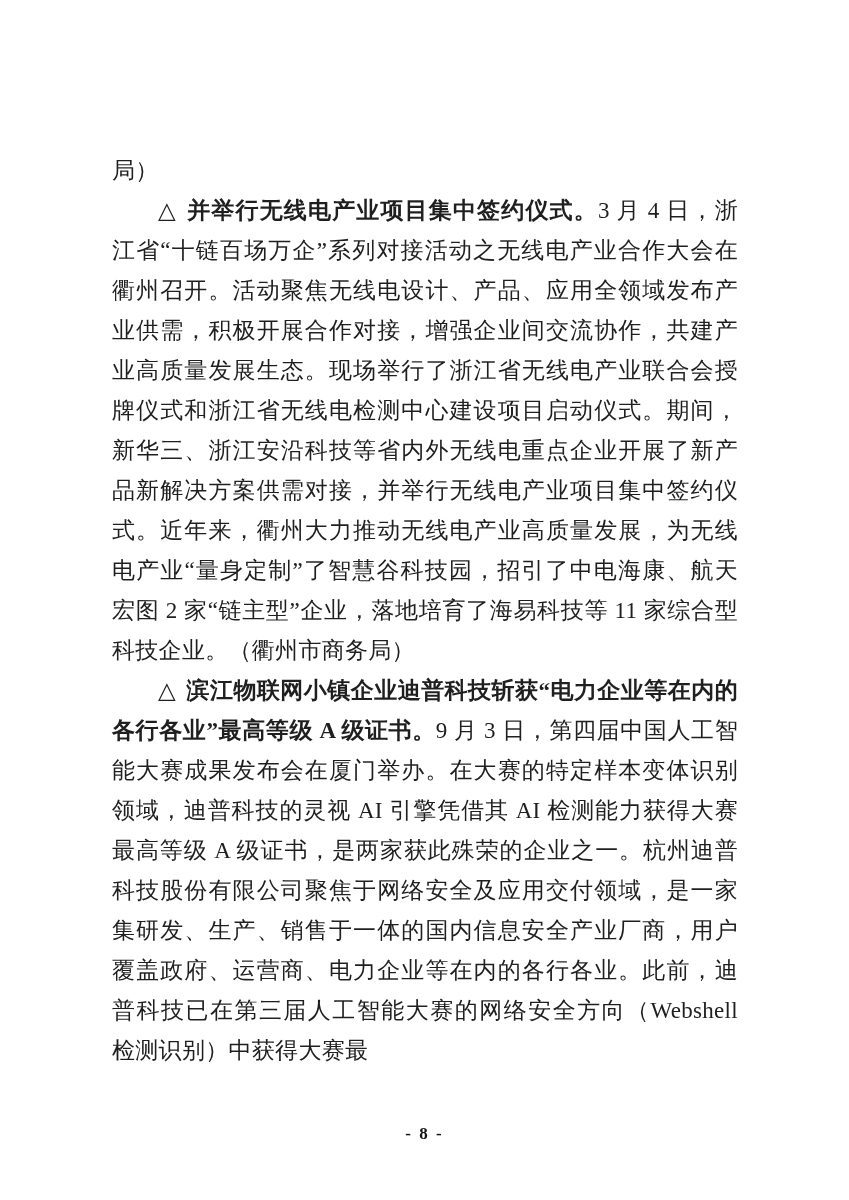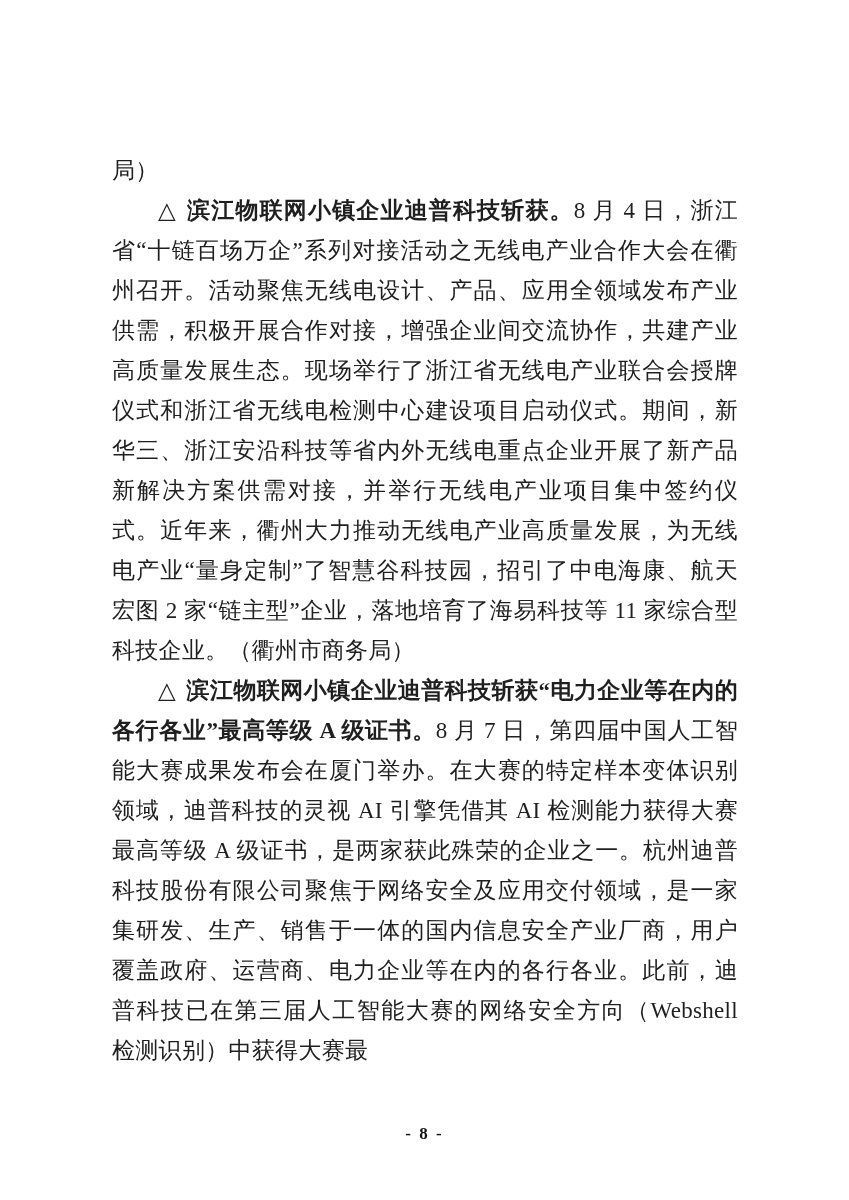--- a/index.html
+++ b/index.html
@@ -53,20 +53,20 @@
   }
 </style>
 </head>
 <body>
 
 <div class="page">
   <div class="content">
 
     <p class="para no-indent">局）</p>
 
-    <p class="para"><span class="marker">△</span><span class="lead">滨江物联网小镇企业迪普科技斩获。</span><span>8 月 4 日，浙江省“十链百场万企”系列对接活动之无线电产业合作大会在衢州召开。活动聚焦无线电设计、产品、应用全领域发布产业供需，积极开展合作对接，增强企业间交流协作，共建产业高质量发展生态。现场举行了浙江省无线电产业联合会授牌仪式和浙江省无线电检测中心建设项目启动仪式。期间，新华三、浙江安沿科技等省内外无线电重点企业开展了新产品新解决方案供需对接，并举行无线电产业项目集中签约仪式。近年来，衢州大力推动无线电产业高质量发展，为无线电产业“量身定制”了智慧谷科技园，招引了中电海康、航天宏图 2 家“链主型”企业，落地培育了海易科技等 11 家综合型科技企业。（衢州市商务局）</span></p>
+    <p class="para"><span class="marker">△</span><span class="lead">并举行无线电产业项目集中签约仪式。</span><span>3 月 4 日，浙江省“十链百场万企”系列对接活动之无线电产业合作大会在衢州召开。活动聚焦无线电设计、产品、应用全领域发布产业供需，积极开展合作对接，增强企业间交流协作，共建产业高质量发展生态。现场举行了浙江省无线电产业联合会授牌仪式和浙江省无线电检测中心建设项目启动仪式。期间，新华三、浙江安沿科技等省内外无线电重点企业开展了新产品新解决方案供需对接，并举行无线电产业项目集中签约仪式。近年来，衢州大力推动无线电产业高质量发展，为无线电产业“量身定制”了智慧谷科技园，招引了中电海康、航天宏图 2 家“链主型”企业，落地培育了海易科技等 11 家综合型科技企业。（衢州市商务局）</span></p>
 
-    <p class="para"><span class="marker">△</span><span class="lead">滨江物联网小镇企业迪普科技斩获“电力企业等在内的各行各业”最高等级 A 级证书。</span><span>8 月 7 日，第四届中国人工智能大赛成果发布会在厦门举办。在大赛的特定样本变体识别领域，迪普科技的灵视 AI 引擎凭借其 AI 检测能力获得大赛最高等级 A 级证书，是两家获此殊荣的企业之一。杭州迪普科技股份有限公司聚焦于网络安全及应用交付领域，是一家集研发、生产、销售于一体的国内信息安全产业厂商，用户覆盖政府、运营商、电力企业等在内的各行各业。此前，迪普科技已在第三届人工智能大赛的网络安全方向（Webshell 检测识别）中获得大赛最</span></p>
+    <p class="para"><span class="marker">△</span><span class="lead">滨江物联网小镇企业迪普科技斩获“电力企业等在内的各行各业”最高等级 A 级证书。</span><span>9 月 3 日，第四届中国人工智能大赛成果发布会在厦门举办。在大赛的特定样本变体识别领域，迪普科技的灵视 AI 引擎凭借其 AI 检测能力获得大赛最高等级 A 级证书，是两家获此殊荣的企业之一。杭州迪普科技股份有限公司聚焦于网络安全及应用交付领域，是一家集研发、生产、销售于一体的国内信息安全产业厂商，用户覆盖政府、运营商、电力企业等在内的各行各业。此前，迪普科技已在第三届人工智能大赛的网络安全方向（Webshell 检测识别）中获得大赛最</span></p>
 
   </div>
 
   <div class="footer">- 8 -</div>
 </div>
 
 </body></html>

